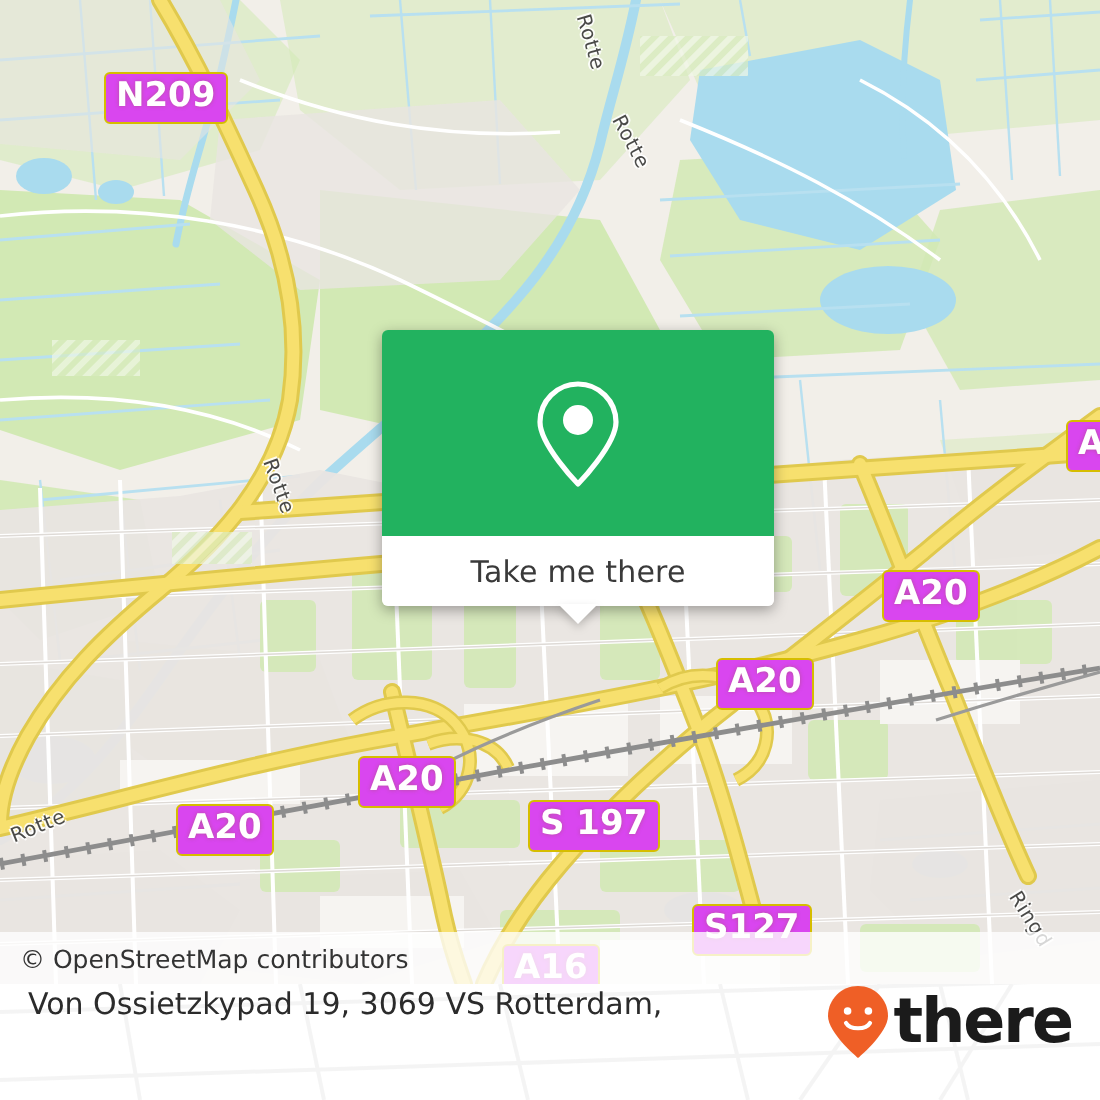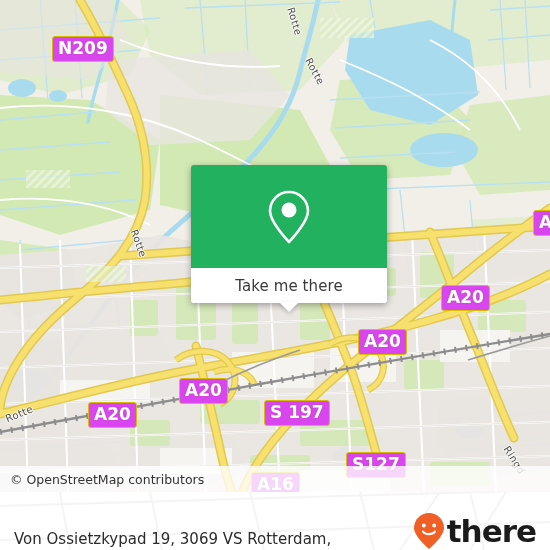--- a/index.html
+++ b/index.html
@@ -101,21 +101,21 @@
     color:#333333;
     margin-left:10px;
     white-space:nowrap;
   }
 
   
   #footer{
     position:absolute;left:0;top:492px;
     width:550px;height:58px;
     background:rgba(255,255,255,.93);
-    display:flex;align-items:flex-end;justify-content:space-between;
+    display:flex;align-items:flex-start;justify-content:space-between;
     z-index:50;
   }
   #footer-ghost{
     position:absolute;left:0;top:0;width:550px;height:58px;
     overflow:hidden;opacity:.10;pointer-events:none;
   }
   #footer-address{
     position:relative;
     margin-left:14px;
     font-family:"DejaVu Sans", sans-serif;

